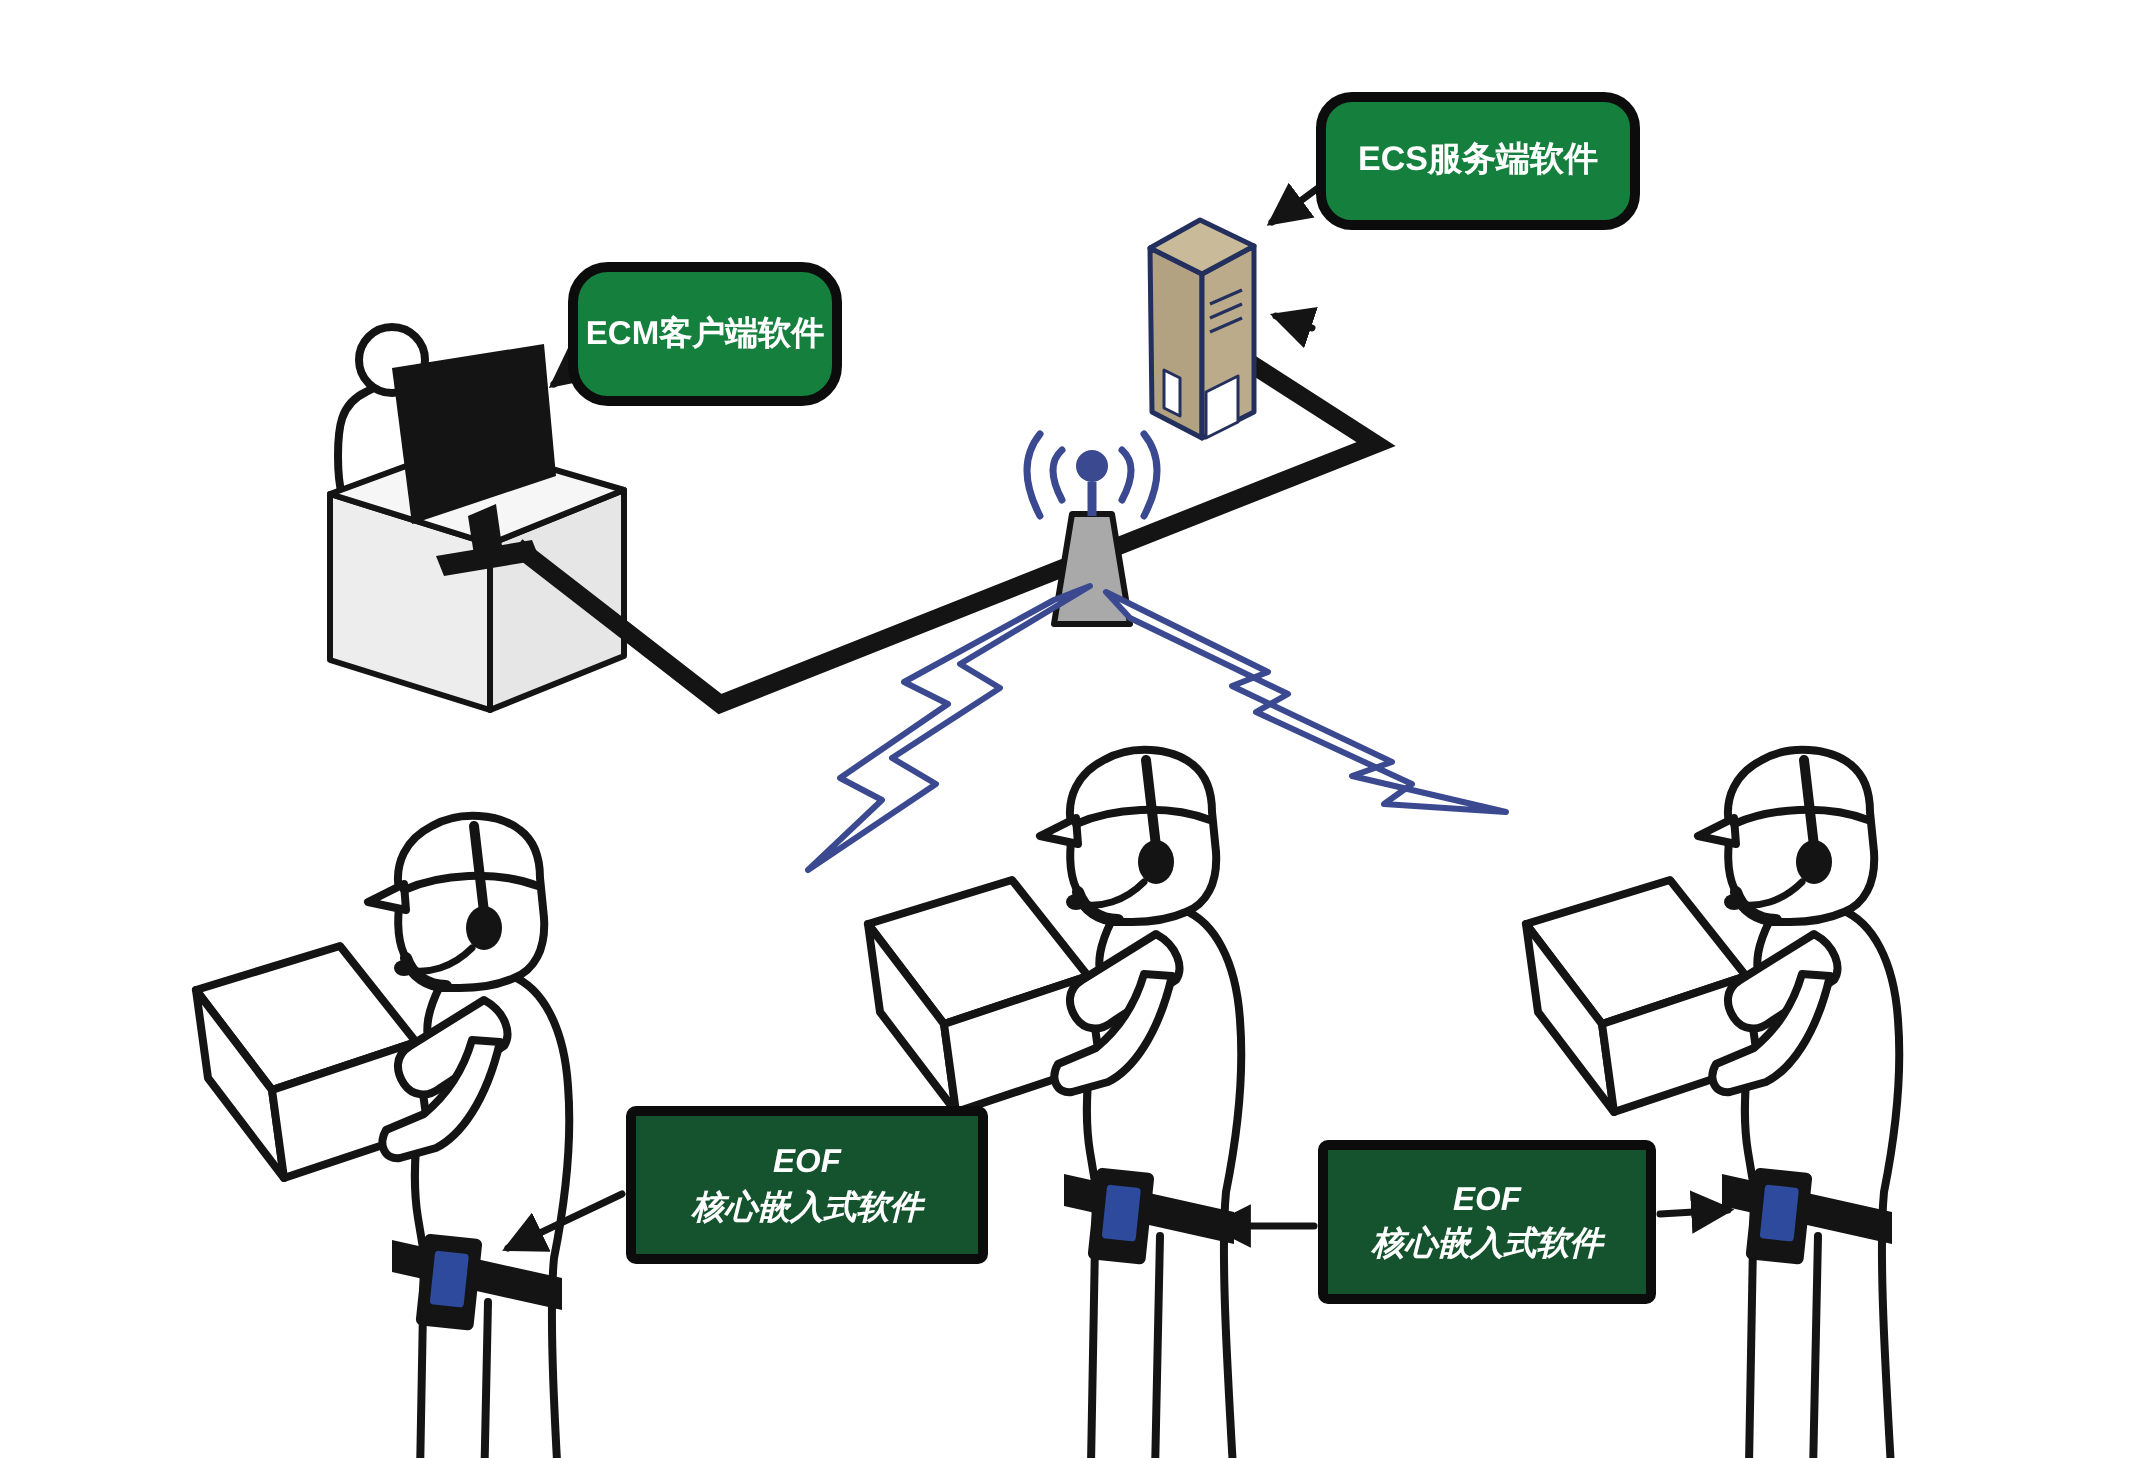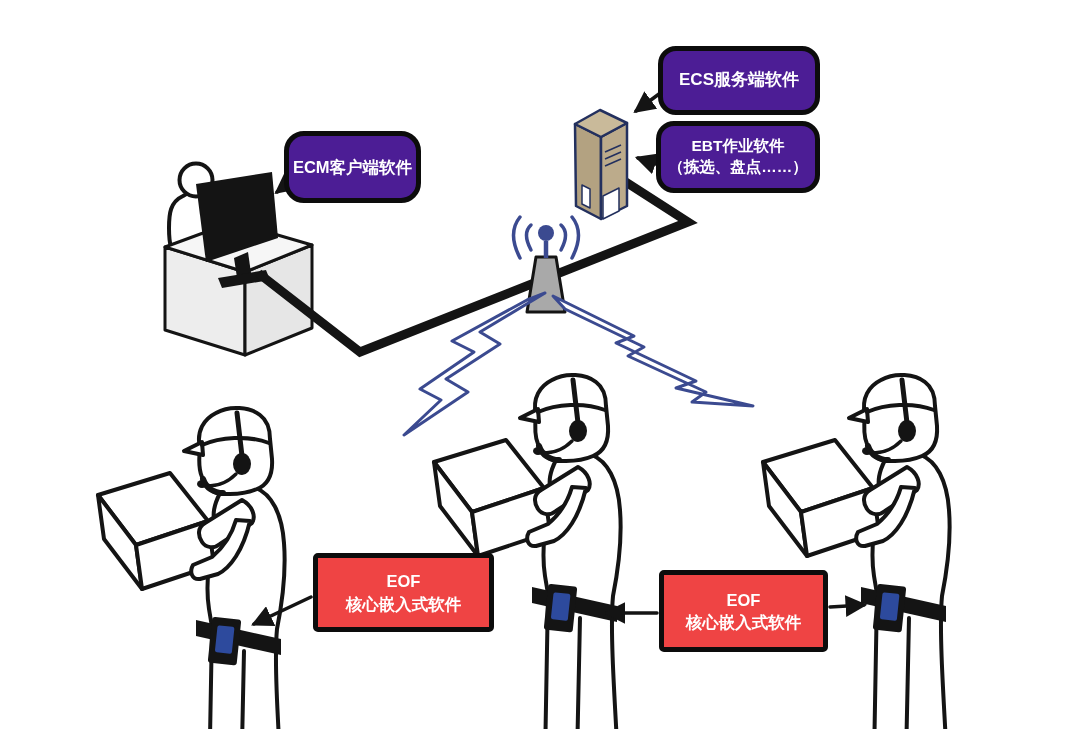--- a/index.html
+++ b/index.html
@@ -3,27 +3,27 @@
 <meta charset="utf-8">
 <style>
   html,body{margin:0;padding:0;background:#fff;}
   #stage{
     position:relative;width:1066px;height:729px;background:#ffffff;
     overflow:hidden;font-family:"Liberation Sans", sans-serif;
   }
   #art{position:absolute;left:0;top:0;}
   .label-box{
     position:absolute;box-sizing:border-box;
-    background:#4c1d95;border:5px solid #0c0c0c;
+    background:#15803d;border:5px solid #0c0c0c;
     color:#ffffff;font-weight:bold;text-align:center;
     display:flex;flex-direction:column;align-items:center;justify-content:center;
     line-height:1.35;
   }
   .label-box.rounded{border-radius:20px;}
-  .label-box.square{border-radius:5px;background:#ef4444;}
+  .label-box.square{border-radius:5px;background:#14532d;font-style:italic;}
   #ecm-box{left:284px;top:131px;width:137px;height:72px;font-size:16.5px;}
   #ecs-box{left:658px;top:46px;width:162px;height:69px;font-size:17px;border-radius:18px;}
   #ebt-box{left:656px;top:121px;width:164px;height:72px;font-size:15.5px;border-radius:18px;}
   #eof-left-box{left:313px;top:553px;width:181px;height:79px;font-size:16.5px;}
   #eof-right-box{left:659px;top:570px;width:169px;height:82px;font-size:16.5px;}
   .label-line{display:block;white-space:nowrap;}
 </style>
 </head>
 <body>
 
@@ -129,24 +129,20 @@
   </svg>
 
   <div id="ecm-box" class="label-box rounded">
     <span class="label-line">ECM客户端软件</span>
   </div>
 
   <div id="ecs-box" class="label-box rounded">
     <span class="label-line">ECS服务端软件</span>
   </div>
 
-  <div id="ebt-box" class="label-box rounded">
-    <span class="label-line">EBT作业软件</span>
-    <span class="label-line">（拣选、盘点……）</span>
-  </div>
 
   <div id="eof-left-box" class="label-box square">
     <span class="label-line">EOF</span>
     <span class="label-line">核心嵌入式软件</span>
   </div>
 
   <div id="eof-right-box" class="label-box square">
     <span class="label-line">EOF</span>
     <span class="label-line">核心嵌入式软件</span>
   </div>

